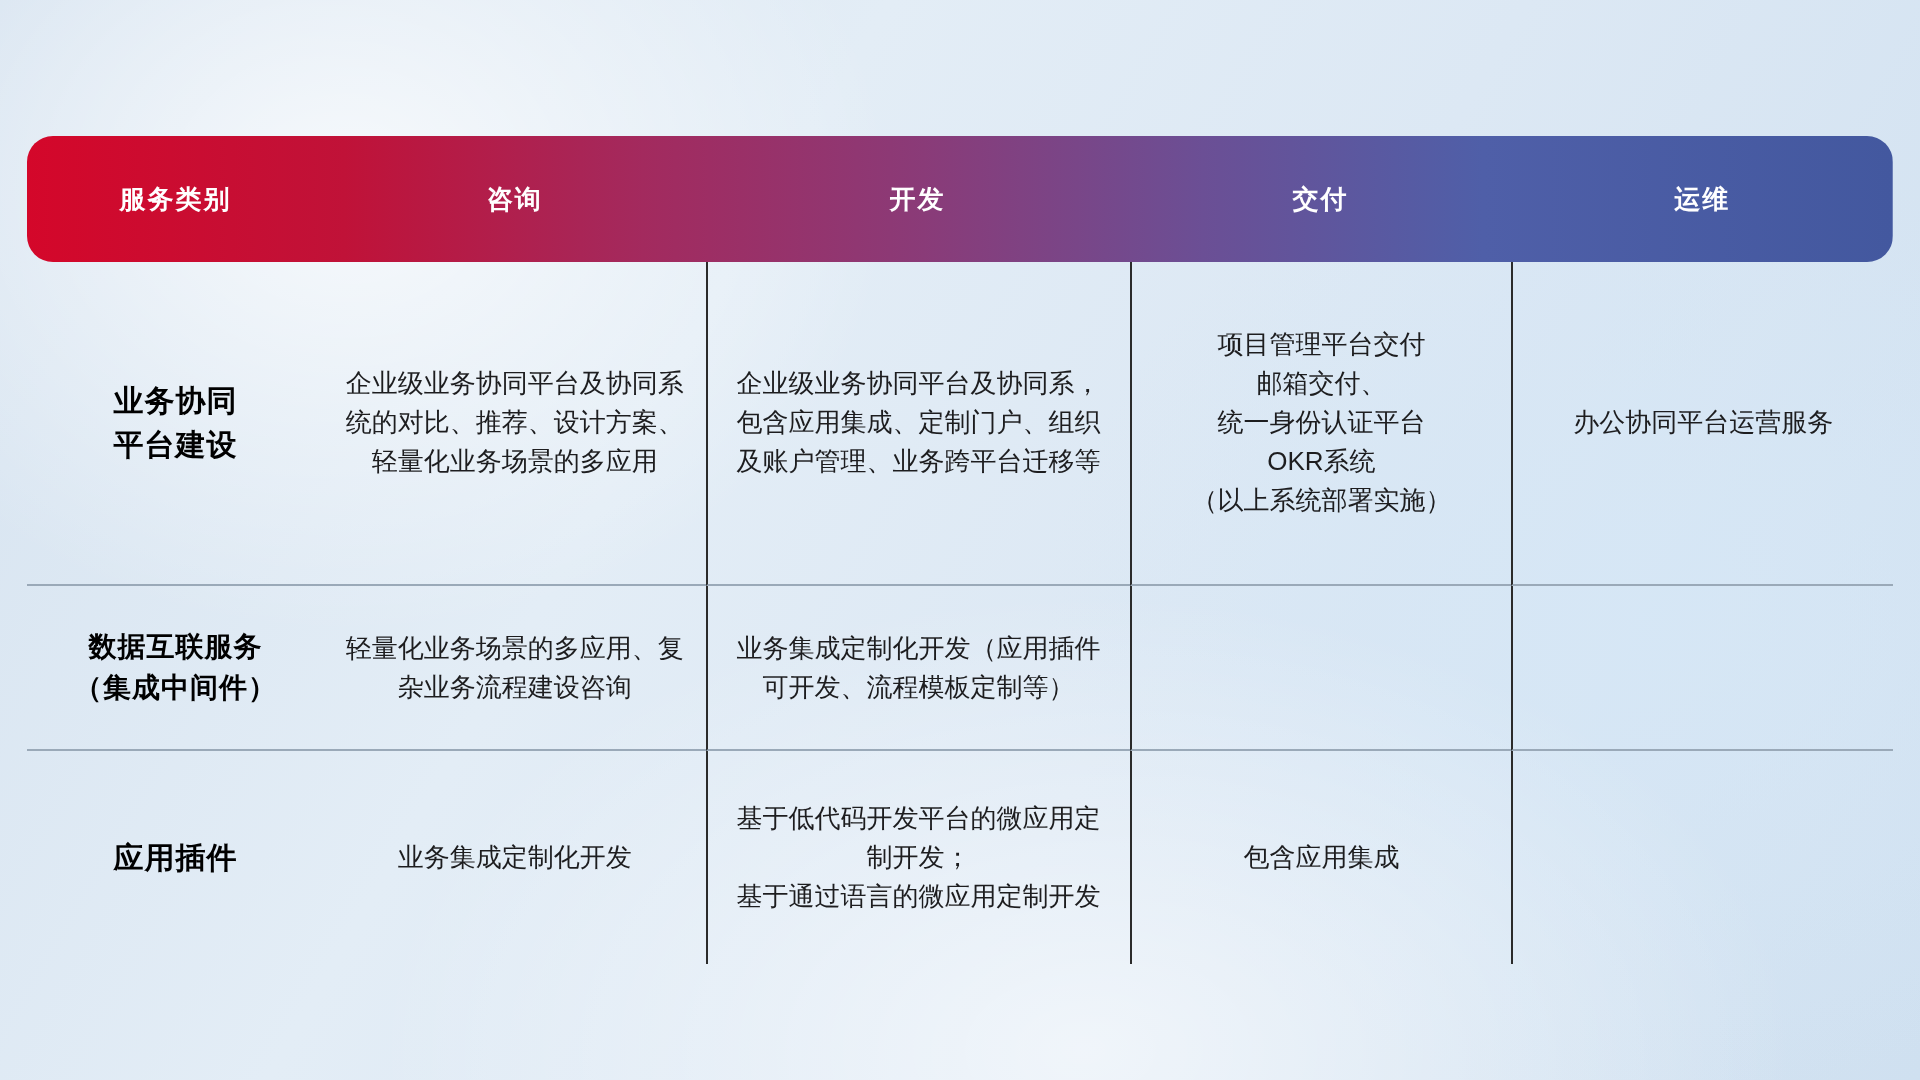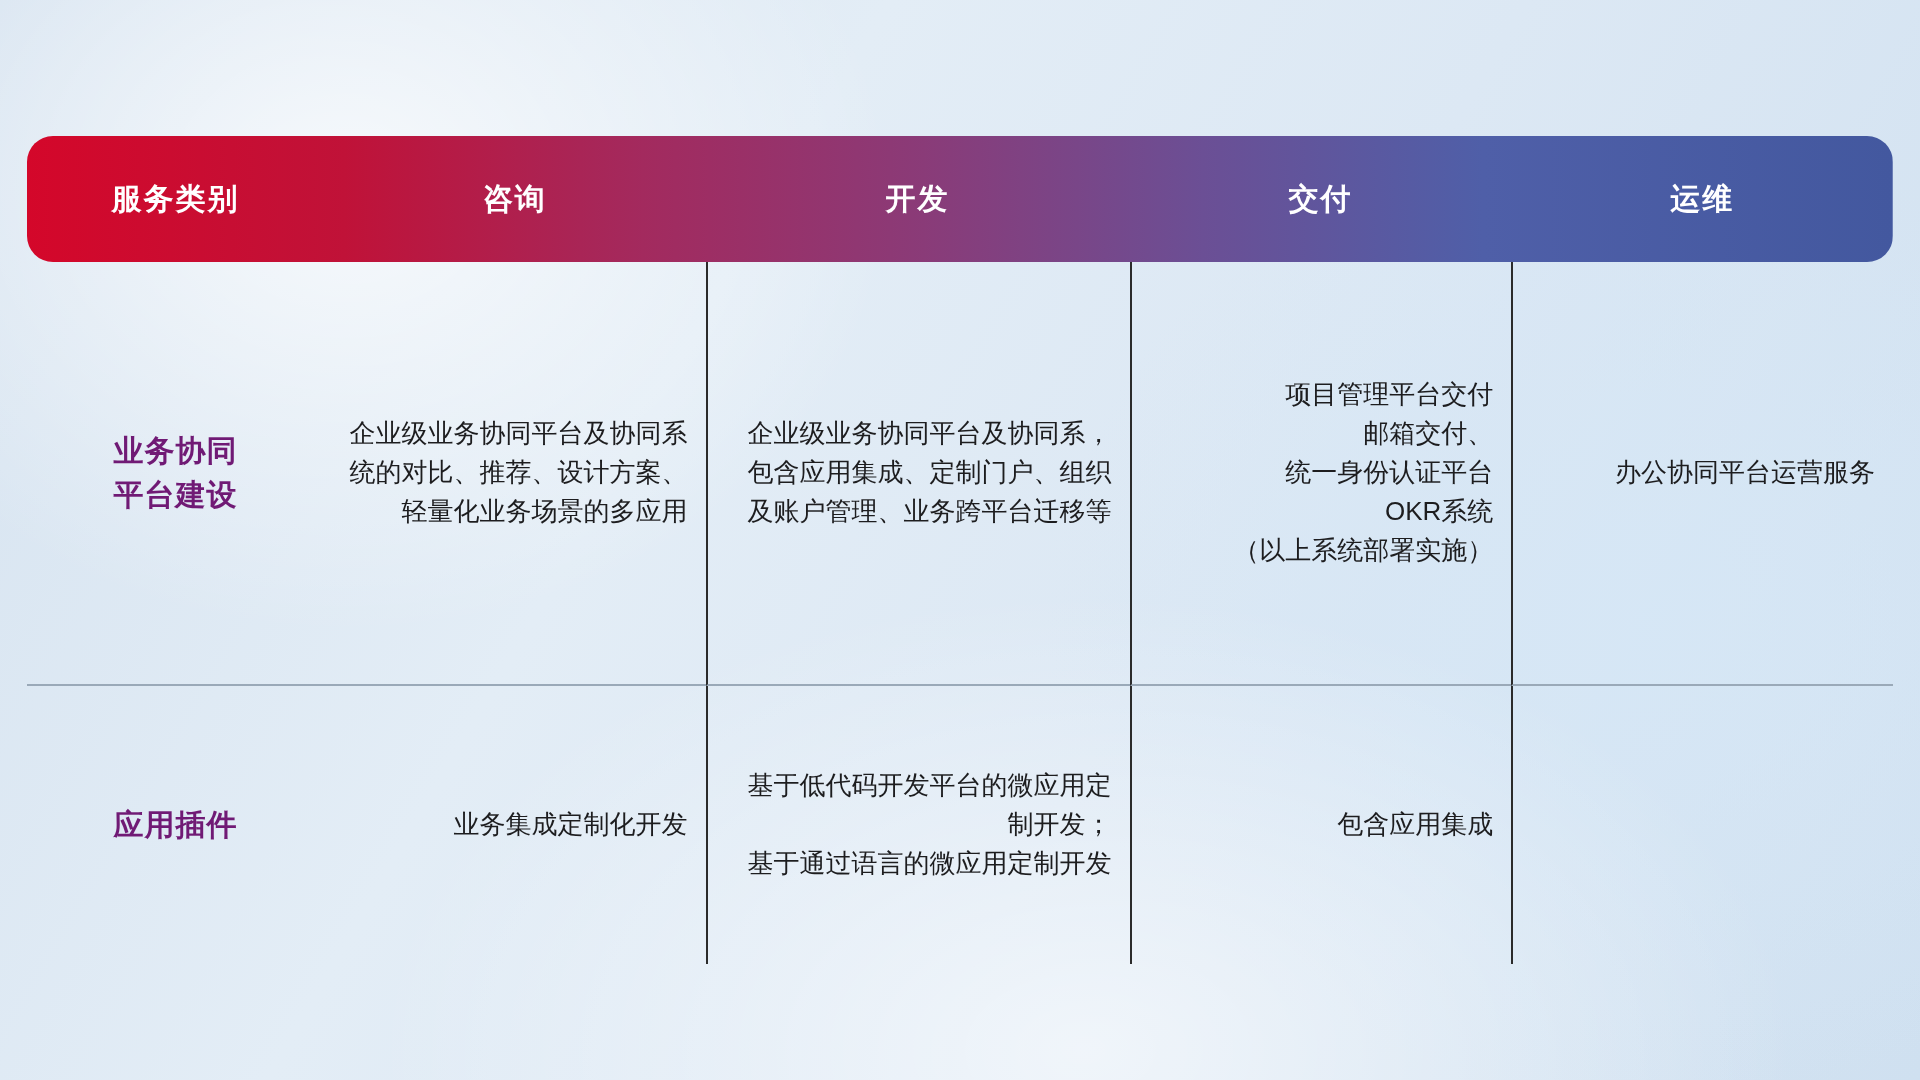--- a/index.html
+++ b/index.html
@@ -50,21 +50,21 @@
     height: 100%;
     border-collapse: separate;
     border-spacing: 0;
     table-layout: fixed;
   }
 
   
   thead th {
     height: 124px;
     color: #ffffff;
-    font-size: 30px;
+    font-size: 26px;
     font-weight: bold;
     letter-spacing: 2px;
     text-align: center;
     vertical-align: middle;
     position: relative;
   }
   thead tr {
     background: linear-gradient(90deg,
         #d4072a 0%,
         #c01238 17%,
@@ -86,28 +86,28 @@
     padding: 18px 18px;
     background: transparent;
   }
 
   tbody tr { border: 0; }
 
   
   tbody tr td { border-bottom: 2px solid #9aa9b8; }
   tbody tr:last-child td { border-bottom: none; }
   tbody td.cat { border-bottom-color: #9aa9b8; }
-  tbody td + td { border-left: 2px solid #2b2b2b; text-align: right; }
+  tbody td + td { border-left: 2px solid #2b2b2b; }
   tbody td.cat { border-left: none; }
   tbody td.cat + td { border-left: none; }
   tbody td.col-dev, tbody td.col-deliver, tbody td.col-ops { border-left: 2px solid #2b2b2b; }
   tbody td.col-consult { border-left: none; }
 
   td.cat {
-    color: #701a75;
+    color: #000000;
     font-weight: bold;
     font-size: 30px;
     letter-spacing: 1px;
     line-height: 1.45;
     white-space: pre-line;
   }
   td.cat.small { font-size: 28px; }
 
   .cell-text { white-space: pre-line; }
 
@@ -154,20 +154,30 @@
 包含应用集成、定制门户、组织
 及账户管理、业务跨平台迁移等</td>
         <td class="cell-text col-deliver">项目管理平台交付
 邮箱交付、
 统一身份认证平台
 OKR系统
 （以上系统部署实施）</td>
         <td class="cell-text col-ops">办公协同平台运营服务</td>
       </tr>
       <tr>
+        <td class="cat small">数据互联服务
+（集成中间件）</td>
+        <td class="cell-text col-consult">轻量化业务场景的多应用、复
+杂业务流程建设咨询</td>
+        <td class="cell-text col-dev">业务集成定制化开发（应用插件
+可开发、流程模板定制等）</td>
+        <td class="cell-text col-deliver"></td>
+        <td class="cell-text col-ops"></td>
+      </tr>
+      <tr>
         <td class="cat">应用插件</td>
         <td class="cell-text col-consult">业务集成定制化开发</td>
         <td class="cell-text col-dev">基于低代码开发平台的微应用定
 制开发；
 基于通过语言的微应用定制开发</td>
         <td class="cell-text col-deliver">包含应用集成</td>
         <td class="cell-text col-ops"></td>
       </tr>
     </tbody>
   </table>

